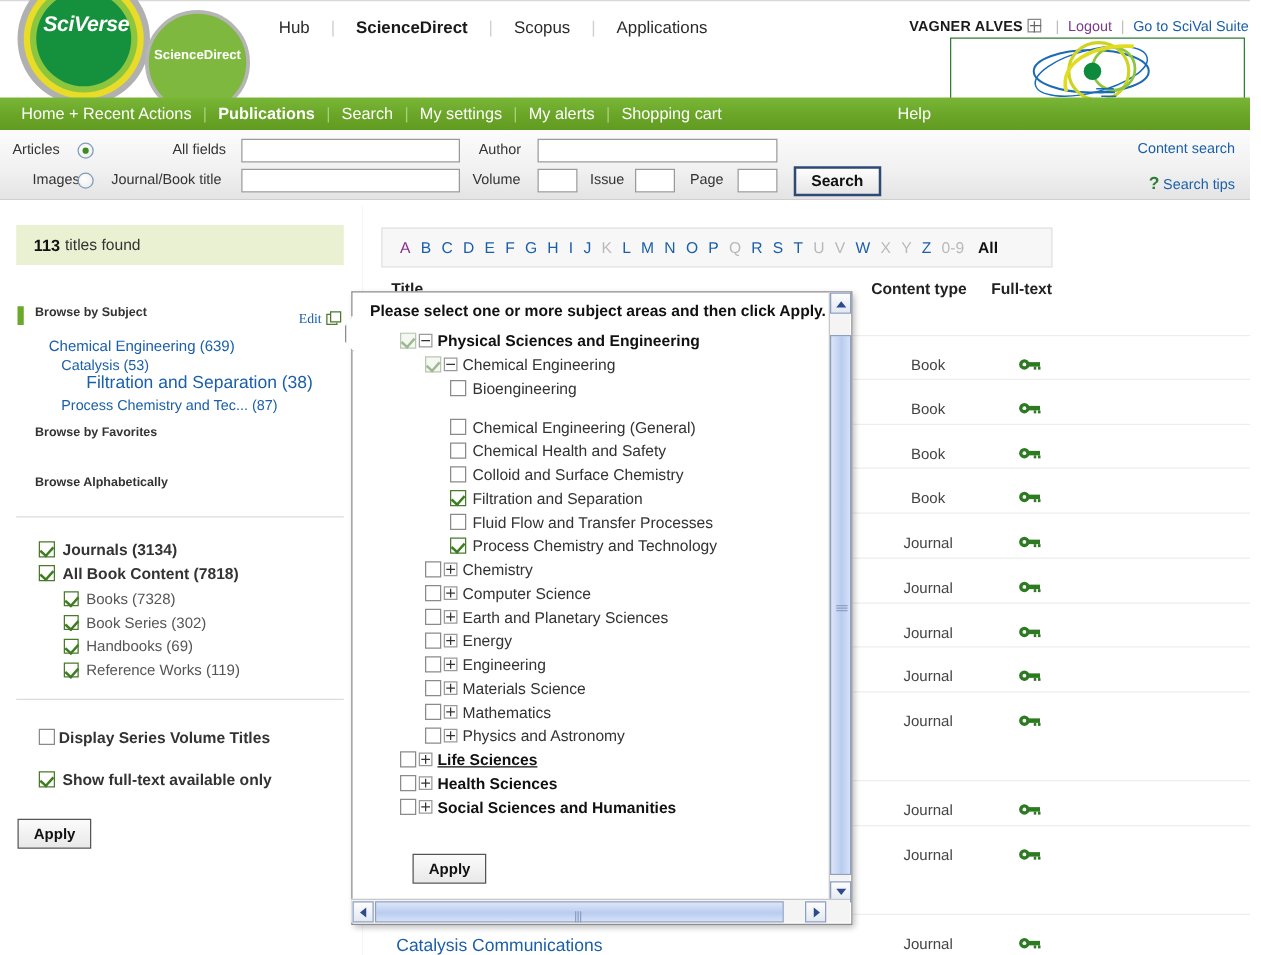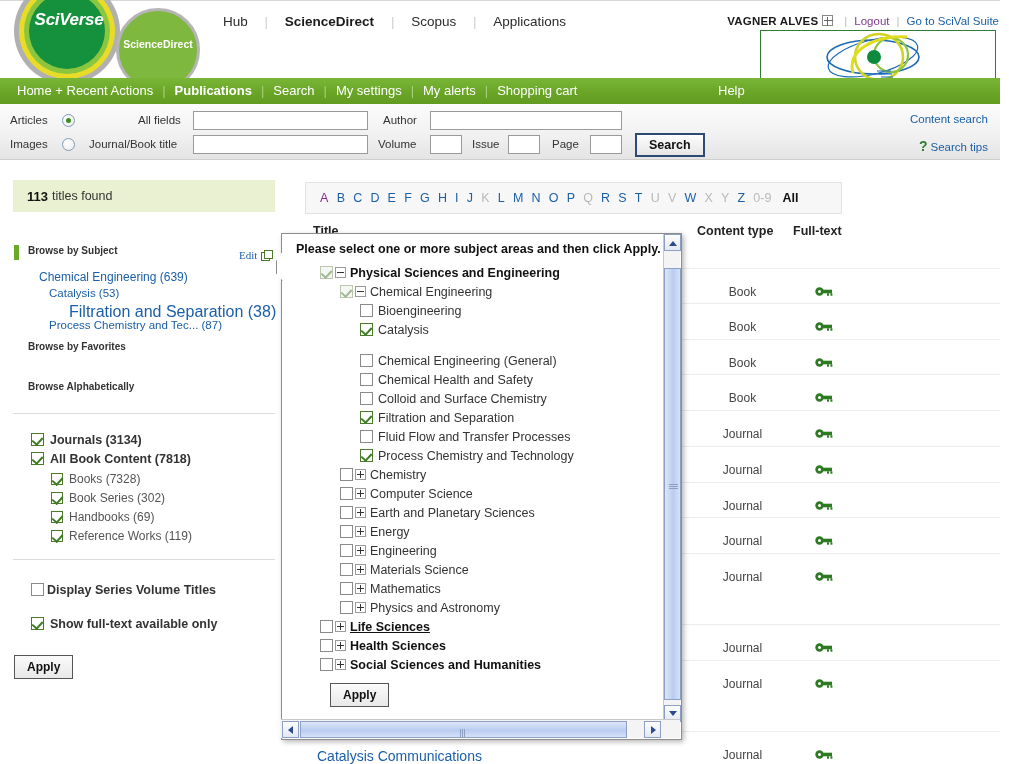--- a/index.html
+++ b/index.html
@@ -294,21 +294,21 @@
     <div class="inner">
       <span class="gi">Home + Recent Actions</span><span class="gsep">|</span><span class="gi active">Publications</span><span class="gsep">|</span><span class="gi">Search</span><span class="gsep">|</span><span class="gi">My settings</span><span class="gsep">|</span><span class="gi">My alerts</span><span class="gsep">|</span><span class="gi">Shopping cart</span>
     </div>
     <span class="help">Help</span>
   </div>
 
   <div class="searchstrip"></div>
 
   <div style="position:absolute; left:10px; top:114px;" class="lbl">Articles</div>
   <span class="radio on" style="position:absolute; left:62px; top:114px;"></span>
-  <div style="position:absolute; left:10px; top:138px;" class="lbl">Images</div>
+  <div style="position:absolute; left:26px; top:138px;" class="lbl">Images</div>
   <span class="radio" style="position:absolute; left:62px; top:138px;"></span>
 
   <div style="position:absolute; left:138px; top:114px;" class="lbl">All fields</div>
   <input class="tin" style="position: absolute; left: 193px; top: 111px; width: 175px;" placeholder="">
 
   <div style="position:absolute; left:89px; top:138px;" class="lbl">Journal/Book title</div>
   <input class="tin" style="position: absolute; left: 193px; top: 135px; width: 175px;" placeholder="">
 
   <div style="position:absolute; left:383px; top:114px;" class="lbl">Author</div>
   <input class="tin" style="position: absolute; left: 430px; top: 111px; width: 192px;" placeholder="">
@@ -332,21 +332,21 @@
       <b>113</b>
       <span>titles found</span>
     </div>
 
     <div class="greenbar" style="left:14px; top:80px;"></div>
     <div class="sec-head" style="position:absolute; left:28px; top:80px;">Browse by Subject</div>
     <div class="edit-link" style="position:absolute; left:239px; top:84px;font-family:Liberation Serif, serif;"><span>Edit</span><span class="edit-ico"></span></div>
 
     <div class="sublink" style="position:absolute; left:39px; top:105px;">Chemical Engineering (639)</div>
     <div class="sublink" style="position:absolute; left:49px; top:122px; font-size:11.5px;">Catalysis (53)</div>
-    <div class="sublink" style="position:absolute; left:49px; top:138px; font-size:16px;padding-left:20px;">Filtration and Separation (38)</div>
+    <div class="sublink" style="position:absolute; left:49px; top:132px; font-size:14px;padding-left:20px;">Filtration and Separation (38)</div>
     <div class="sublink" style="position:absolute; left:49px; top:154px; font-size:11.5px;">Process Chemistry and Tec... (87)</div>
 
     <div class="sec-head" style="position:absolute; left:28px; top:176px;">Browse by Favorites</div>
     <div class="sec-head" style="position:absolute; left:28px; top:216px;">Browse Alphabetically</div>
 
     <div class="hr-light" style="top:248px;"></div>
 
     <div style="position:absolute; left:31px; top:268px;">
       <span class="cbx on"></span><span class="cblabel-b">Journals (3134)</span>
     </div>
@@ -524,21 +524,20 @@
           <rect x="15.4" y="7.3" width="2" height="2.4" fill="#2e7a23"></rect>
         </svg></div>
     </div>
 
   <div class="modal">
     <div class="modal-title">Please select one or more subject areas and then click Apply.</div>
     <div class="tree" id="tree">
         <div class="tnode" style="padding-left: 38px;"><span class="cbx dim" style="width: 13px; height: 13px;"></span><span class="exp"></span><span class="tlab b" style="margin-left: 1px;">Physical Sciences and Engineering</span></div>
         <div class="tnode" style="padding-left: 58px;"><span class="cbx dim" style="width: 13px; height: 13px;"></span><span class="exp"></span><span class="tlab" style="margin-left: 1px;">Chemical Engineering</span></div>
         <div class="tnode" style="padding-left: 78px;"><span class="cbx plain" style="width: 13px; height: 13px;"></span><span style="display: inline-block; width: 0px;"></span><span class="tlab" style="margin-left: 5px;">Bioengineering</span></div>
-        <div class="tnode" style="padding-left: 78px;"><span class="cbx on" style="width: 13px; height: 13px;"></span><span style="display: inline-block; width: 0px;"></span><span class="tlab" style="margin-left: 5px;">Catalysis</span></div>
         <div class="tnode" style="padding-left: 78px; margin-top: 12px;"><span class="cbx plain" style="width: 13px; height: 13px;"></span><span style="display: inline-block; width: 0px;"></span><span class="tlab" style="margin-left: 5px;">Chemical Engineering (General)</span></div>
         <div class="tnode" style="padding-left: 78px;"><span class="cbx plain" style="width: 13px; height: 13px;"></span><span style="display: inline-block; width: 0px;"></span><span class="tlab" style="margin-left: 5px;">Chemical Health and Safety</span></div>
         <div class="tnode" style="padding-left: 78px;"><span class="cbx plain" style="width: 13px; height: 13px;"></span><span style="display: inline-block; width: 0px;"></span><span class="tlab" style="margin-left: 5px;">Colloid and Surface Chemistry</span></div>
         <div class="tnode" style="padding-left: 78px;"><span class="cbx on" style="width: 13px; height: 13px;"></span><span style="display: inline-block; width: 0px;"></span><span class="tlab" style="margin-left: 5px;">Filtration and Separation</span></div>
         <div class="tnode" style="padding-left: 78px;"><span class="cbx plain" style="width: 13px; height: 13px;"></span><span style="display: inline-block; width: 0px;"></span><span class="tlab" style="margin-left: 5px;">Fluid Flow and Transfer Processes</span></div>
         <div class="tnode" style="padding-left: 78px;"><span class="cbx on" style="width: 13px; height: 13px;"></span><span style="display: inline-block; width: 0px;"></span><span class="tlab" style="margin-left: 5px;">Process Chemistry and Technology</span></div>
         <div class="tnode" style="padding-left: 58px;"><span class="cbx plain" style="width: 13px; height: 13px;"></span><span class="exp plus"></span><span class="tlab" style="margin-left: 1px;">Chemistry</span></div>
         <div class="tnode" style="padding-left: 58px;"><span class="cbx plain" style="width: 13px; height: 13px;"></span><span class="exp plus"></span><span class="tlab" style="margin-left: 1px;">Computer Science</span></div>
         <div class="tnode" style="padding-left: 58px;"><span class="cbx plain" style="width: 13px; height: 13px;"></span><span class="exp plus"></span><span class="tlab" style="margin-left: 1px;">Earth and Planetary Sciences</span></div>
         <div class="tnode" style="padding-left: 58px;"><span class="cbx plain" style="width: 13px; height: 13px;"></span><span class="exp plus"></span><span class="tlab" style="margin-left: 1px;">Energy</span></div>

